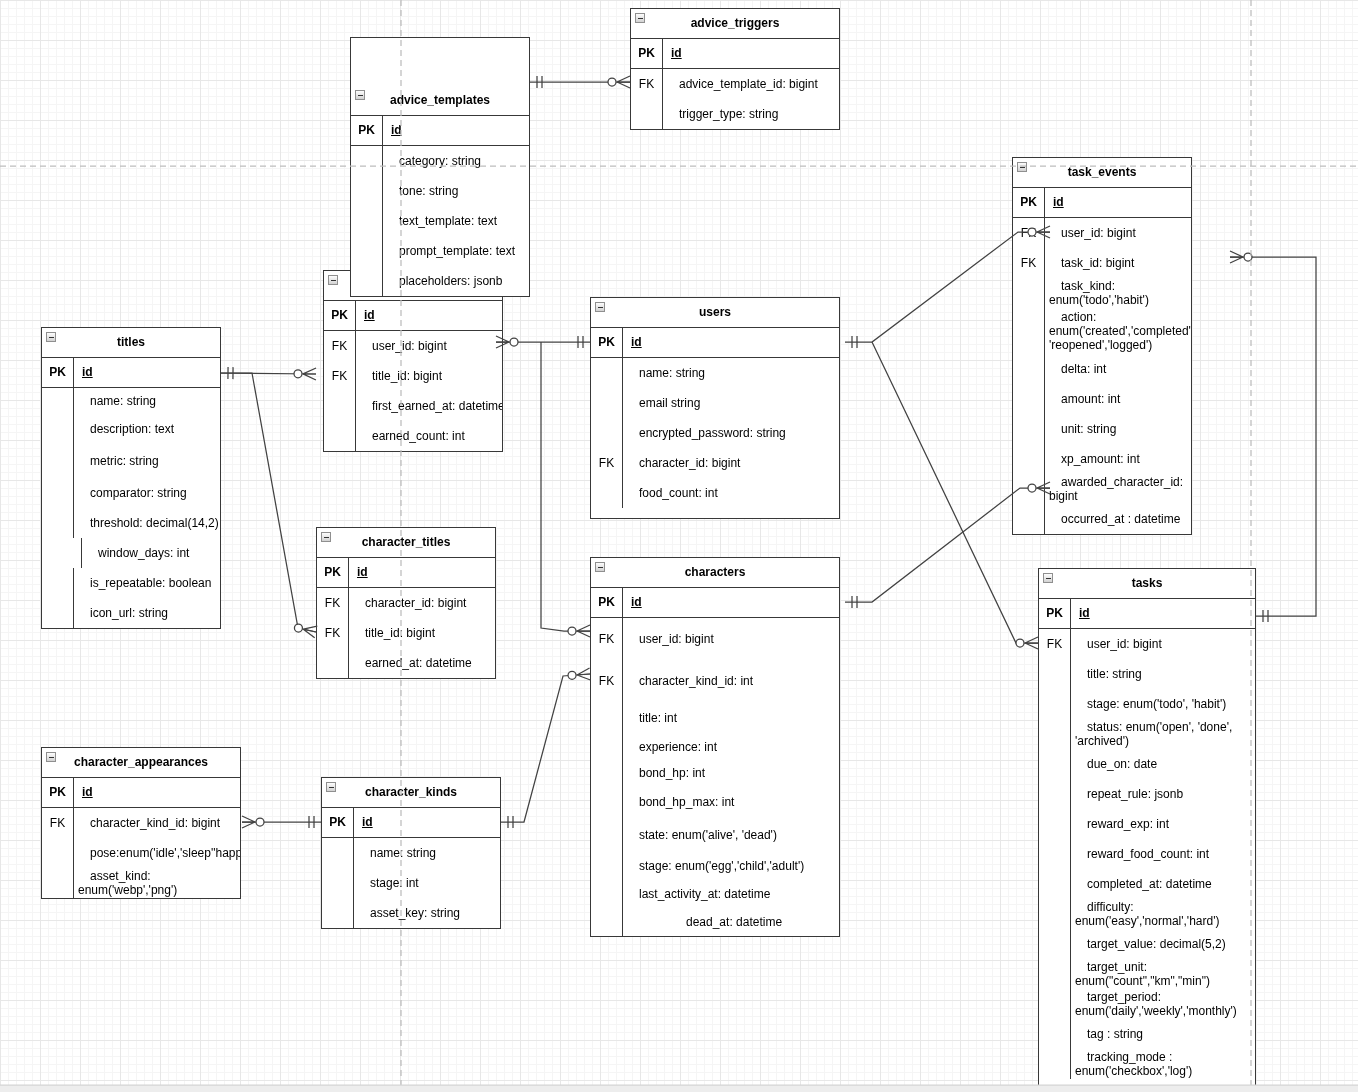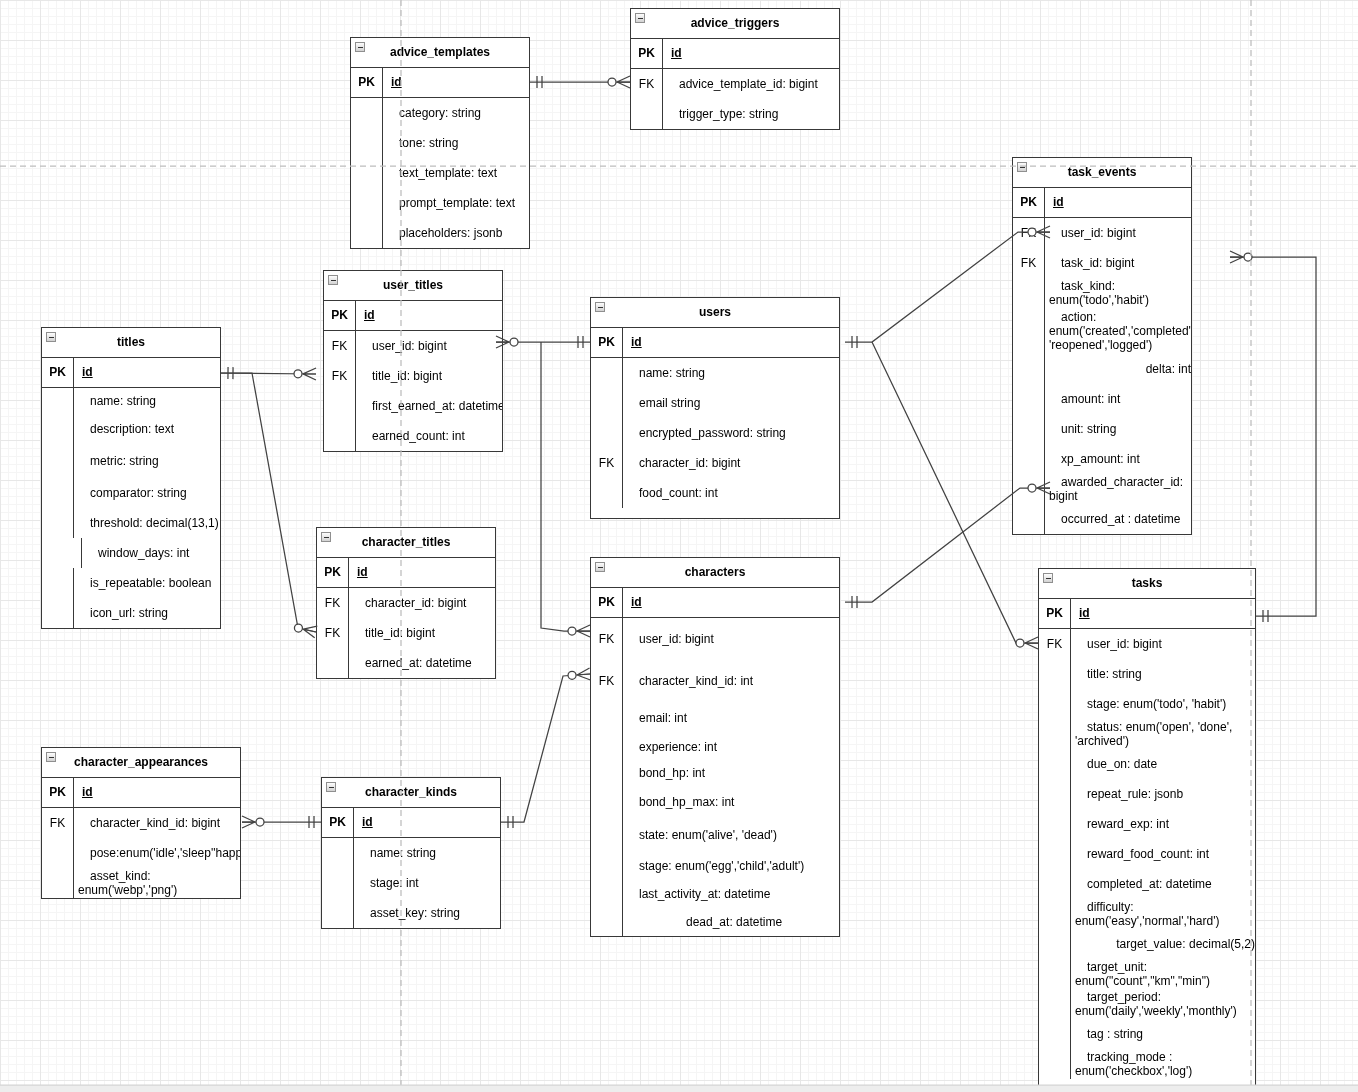--- a/index.html
+++ b/index.html
@@ -68,21 +68,21 @@
       </div>
       <div class="row" style="height: 30px;">
         <div class="kcol"></div>
         <div class="fcol">
           <div class="line">comparator: string</div>
         </div>
       </div>
       <div class="row" style="height: 30px;">
         <div class="kcol"></div>
         <div class="fcol">
-          <div class="line">threshold: decimal(13,1)</div>
+          <div class="line">threshold: decimal(14,2)</div>
         </div>
       </div>
       <div class="row" style="height: 30px; padding-left: 8px;">
         <div class="kcol"></div>
         <div class="fcol">
           <div class="line">window_days: int</div>
         </div>
       </div>
       <div class="row" style="height: 30px;">
         <div class="kcol"></div>
@@ -226,21 +226,21 @@
         </div>
       </div>
       <div class="row" style="height: 30px;">
         <div class="kcol"></div>
         <div class="fcol">
           <div class="line">asset_key: string</div>
         </div>
       </div>
     </div>
     <div class="tbl" style="left: 350px; top: 37px; width: 180px;">
-      <div class="thead" style="height: 28.6px;">
+      <div class="thead" style="height: 28.6px; margin-top: 48px;">
         <span class="cicon">
           <span class="minusbar"></span>
         </span>
         <span>advice_templates</span>
       </div>
       <div class="row pkrow" style="height: 30px;">
         <div class="kcol">PK</div>
         <div class="fcol">
           <div class="pktext">id</div>
         </div>
@@ -368,21 +368,21 @@
       </div>
       <div class="row" style="height: 42px;">
         <div class="kcol">FK</div>
         <div class="fcol">
           <div class="line">character_kind_id: int</div>
         </div>
       </div>
       <div class="row" style="height: 32px;">
         <div class="kcol"></div>
         <div class="fcol">
-          <div class="line">email: int</div>
+          <div class="line">title: int</div>
         </div>
       </div>
       <div class="row" style="height: 26px;">
         <div class="kcol"></div>
         <div class="fcol">
           <div class="line">experience: int</div>
         </div>
       </div>
       <div class="row" style="height: 26px;">
         <div class="kcol"></div>
@@ -454,21 +454,21 @@
         </div>
       </div>
       <div class="row" style="height: 46px;">
         <div class="kcol"></div>
         <div class="fcol">
           <div class="line">action:</div>
           <div class="line cont">enum('created','completed'</div>
           <div class="line cont">'reopened','logged')</div>
         </div>
       </div>
-      <div class="row" style="height: 30px; text-align: right;">
+      <div class="row" style="height: 30px;">
         <div class="kcol"></div>
         <div class="fcol">
           <div class="line">delta: int</div>
         </div>
       </div>
       <div class="row" style="height: 30px;">
         <div class="kcol"></div>
         <div class="fcol">
           <div class="line">amount: int</div>
         </div>
@@ -567,21 +567,21 @@
           <div class="line">completed_at: datetime</div>
         </div>
       </div>
       <div class="row" style="height: 30px;">
         <div class="kcol"></div>
         <div class="fcol">
           <div class="line">difficulty:</div>
           <div class="line cont">enum('easy','normal','hard')</div>
         </div>
       </div>
-      <div class="row" style="height: 30px; text-align: right;">
+      <div class="row" style="height: 30px;">
         <div class="kcol"></div>
         <div class="fcol">
           <div class="line">target_value: decimal(5,2)</div>
         </div>
       </div>
       <div class="row" style="height: 30px;">
         <div class="kcol"></div>
         <div class="fcol">
           <div class="line">target_unit:</div>
           <div class="line cont">enum("count","km","min")</div>

